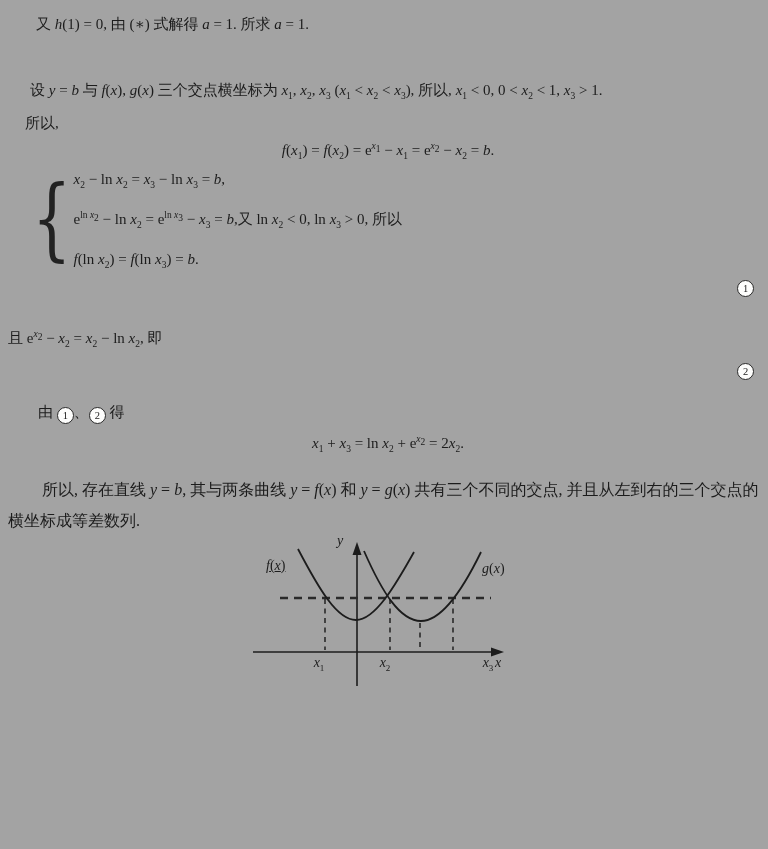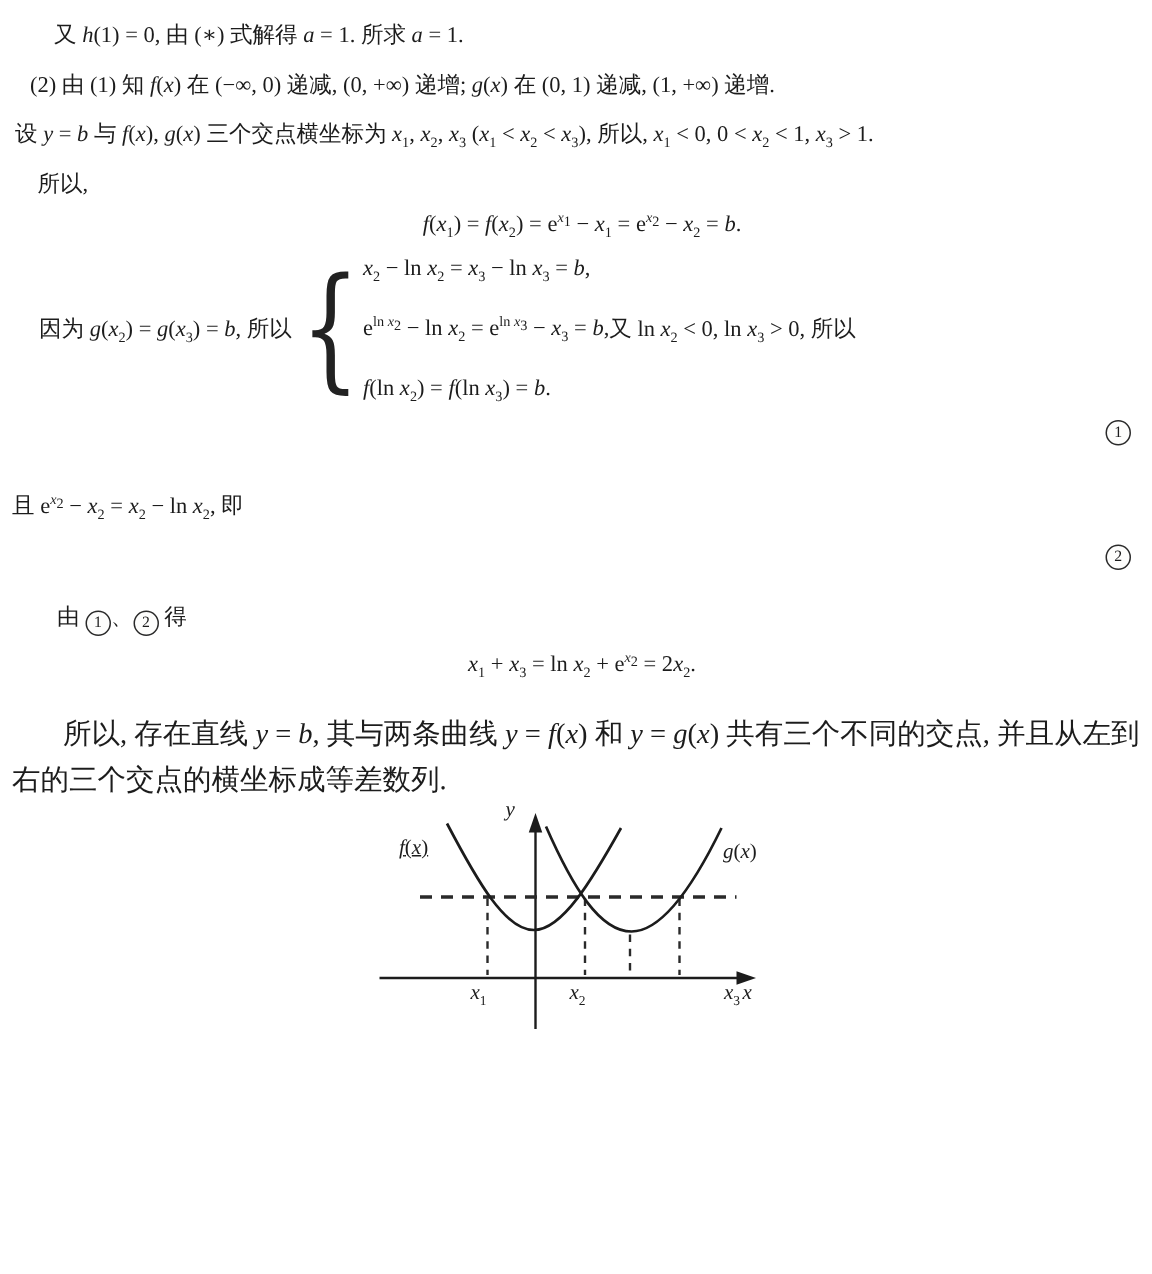--- a/index.html
+++ b/index.html
@@ -1,17 +1,17 @@
 <!DOCTYPE html>
 <html><head>
 <meta charset="utf-8">
 <style>
   html,body { margin:0; padding:0; background:#e8e8e8; }
   #page {
-    position:relative; width:768px; height:849px; background:#ffffff;
+    position:relative; width:768px; height:849px; background:#a3a3a3;
     font-family:"Liberation Serif","DejaVu Serif",serif;
     color:#1c1c1c; overflow:hidden; margin:0 auto;
   }
   .line { position:absolute; font-size:15px; line-height:21px; white-space:nowrap; }
   .eq   { position:absolute; left:4px; width:768px; text-align:center; font-size:15px; white-space:nowrap; }
   i { font-style:italic; }
   sup { font-size:9.5px; vertical-align:super; line-height:0; }
   sub { font-size:9.5px; vertical-align:sub;  line-height:0; }
   .circled {
     display:inline-block; width:15px; height:15px; border:1px solid #2a2a2a; border-radius:50%;
@@ -22,42 +22,40 @@
   #cases-block { position:absolute; left:26px; top:168px; display:flex; align-items:center; }
   #cases-lead { font-size:15px; white-space:nowrap; }
   #cases-brace {
     font-family:"DejaVu Serif",serif; font-size:62px; font-weight:300; line-height:62px;
     transform:scaleY(1.45); transform-origin:center; margin:0 2px 0 6px; color:#222;
   }
   .cases-rows { display:flex; flex-direction:column; gap:18px; }
   .cases-rows .row { font-size:15px; line-height:22px; white-space:nowrap; }
   #cases-note { font-size:15px; white-space:nowrap; }
   #para {
-    position:absolute; left:8px; top:474px; width:754px; font-size:19px; line-height:31px;
+    position:absolute; left:8px; top:474px; width:754px; font-size:16px; line-height:31px;
     text-indent:34px; white-space:normal;
   }
   #figure { position:absolute; left:245px; top:531px; width:270px; height:175px; }
   #figure svg { position:absolute; left:0; top:0; }
   .fig-label { position:absolute; font-size:14px; white-space:nowrap; }
   .fig-label sub { font-size:9px; }
 </style>
 </head>
 <body>
 
 <div id="page">
 
   <div class="line" style="left:36px; top:14px;">又 <i>h</i>(1) = 0, 由 (∗) 式解得 <i>a</i> = 1. 所求 <i>a</i> = 1.</div>
-  <div class="line" style="left:20px; top:47px;">(2) 由 (1) 知 <i>f</i>(<i>x</i>) 在 (−∞, 0) 递减, (0, +∞) 递增; <i>g</i>(<i>x</i>) 在 (0, 1) 递减, (1, +∞) 递增.</div>
-  <div class="line" style="left:10px; top:80px;">设 <i>y</i> = <i>b</i> 与 <i>f</i>(<i>x</i>), <i>g</i>(<i>x</i>) 三个交点横坐标为 <i>x</i><sub>1</sub>, <i>x</i><sub>2</sub>, <i>x</i><sub>3</sub> (<i>x</i><sub>1</sub> &lt; <i>x</i><sub>2</sub> &lt; <i>x</i><sub>3</sub>), 所以, <i>x</i><sub>1</sub> &lt; 0, 0 &lt; <i>x</i><sub>2</sub> &lt; 1, <i>x</i><sub>3</sub> &gt; 1.</div>
+  <div class="line" style="left:30px; top:80px;">设 <i>y</i> = <i>b</i> 与 <i>f</i>(<i>x</i>), <i>g</i>(<i>x</i>) 三个交点横坐标为 <i>x</i><sub>1</sub>, <i>x</i><sub>2</sub>, <i>x</i><sub>3</sub> (<i>x</i><sub>1</sub> &lt; <i>x</i><sub>2</sub> &lt; <i>x</i><sub>3</sub>), 所以, <i>x</i><sub>1</sub> &lt; 0, 0 &lt; <i>x</i><sub>2</sub> &lt; 1, <i>x</i><sub>3</sub> &gt; 1.</div>
   <div class="line" style="left:25px; top:113px;">所以,</div>
 
   <div class="eq" style="top:142px;"><i>f</i>(<i>x</i><sub>1</sub>) = <i>f</i>(<i>x</i><sub>2</sub>) = e<sup><i>x</i><sub>1</sub></sup> − <i>x</i><sub>1</sub> = e<sup><i>x</i><sub>2</sub></sup> − <i>x</i><sub>2</sub> = <i>b</i>.</div>
 
   <div id="cases-block">
-    <span id="cases-lead">因为 <i>g</i>(<i>x</i><sub>2</sub>) = <i>g</i>(<i>x</i><sub>3</sub>) = <i>b</i>, 所以</span>
     <span id="cases-brace">{</span>
     <span class="cases-rows">
       <span class="row"><i>x</i><sub>2</sub> − ln <i>x</i><sub>2</sub> = <i>x</i><sub>3</sub> − ln <i>x</i><sub>3</sub> = <i>b</i>,</span>
       <span class="row">e<sup>ln <i>x</i><sub>2</sub></sup> − ln <i>x</i><sub>2</sub> = e<sup>ln <i>x</i><sub>3</sub></sup> − <i>x</i><sub>3</sub> = <i>b</i>,</span>
       <span class="row"><i>f</i>(ln <i>x</i><sub>2</sub>) = <i>f</i>(ln <i>x</i><sub>3</sub>) = <i>b</i>.</span>
     </span>
     <span id="cases-note">又 ln <i>x</i><sub>2</sub> &lt; 0, ln <i>x</i><sub>3</sub> &gt; 0, 所以</span>
   </div>
 
   <div class="eqtag" style="top:277px;"><span class="circled">1</span></div>

